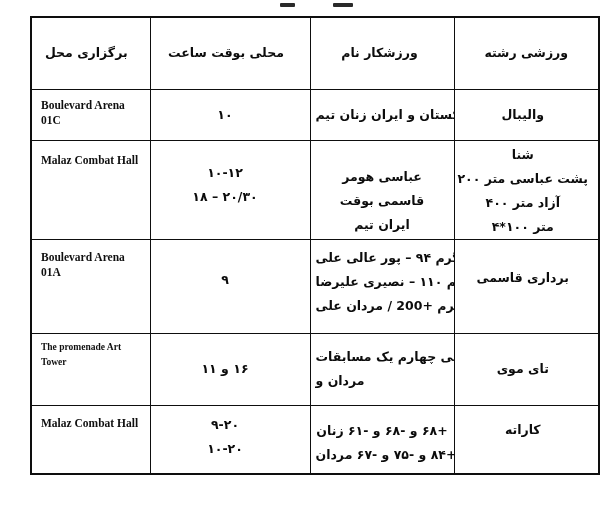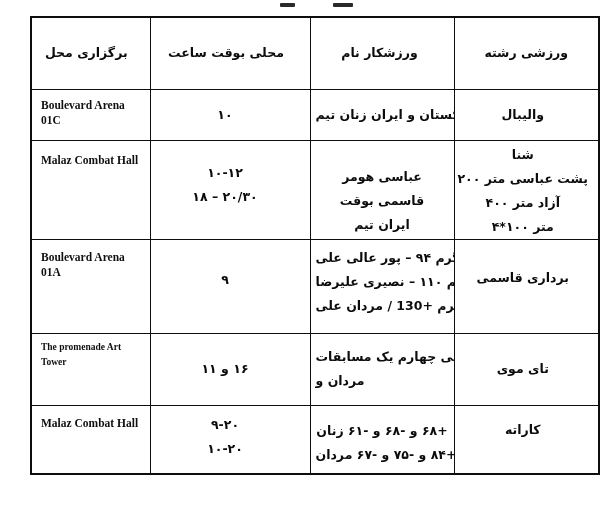--- a/index.html
+++ b/index.html
@@ -109,21 +109,21 @@
 
 
   <tr style="height:94px">
     <td class="venue" style="padding-top:10px">Boulevard Arena 01A</td>
     <td class="fa time  vt" style="padding-top:28px">
           <div class="ln"><bdi>۹</bdi></div>
         </td>
     <td class="fa ath   vt" style="padding-top:6px">
           <div class="ln"><bdi>علی</bdi> <bdi>عالی</bdi> <bdi>پور</bdi> <bdi>–</bdi> <bdi>۹۴</bdi> <bdi>کیلوگرم</bdi></div>
           <div class="ln"><bdi>علیرضا</bdi> <bdi>نصیری</bdi> <bdi>–</bdi> <bdi>۱۱۰</bdi> <bdi>کیلوگرم</bdi></div>
-          <div class="ln"><bdi>علی</bdi> <bdi>مردان</bdi> <bdi>/</bdi> <bdi>130+</bdi> <bdi>کیلوگرم</bdi></div>
+          <div class="ln"><bdi>علی</bdi> <bdi>مردان</bdi> <bdi>/</bdi> <bdi>200+</bdi> <bdi>کیلوگرم</bdi></div>
         </td>
     <td class="fa sport vt" style="padding-top:26px">
           <div class="ln"><bdi>قاسمی</bdi> <bdi>برداری</bdi></div>
         </td>
   </tr>
 
   <tr style="height:72px">
     <td class="venue small" style="padding-top:6px">The promenade Art Tower</td>
     <td class="fa time  vm">
           <div class="ln"><bdi>۱۱</bdi> <bdi>و</bdi> <bdi>۱۶</bdi></div>

